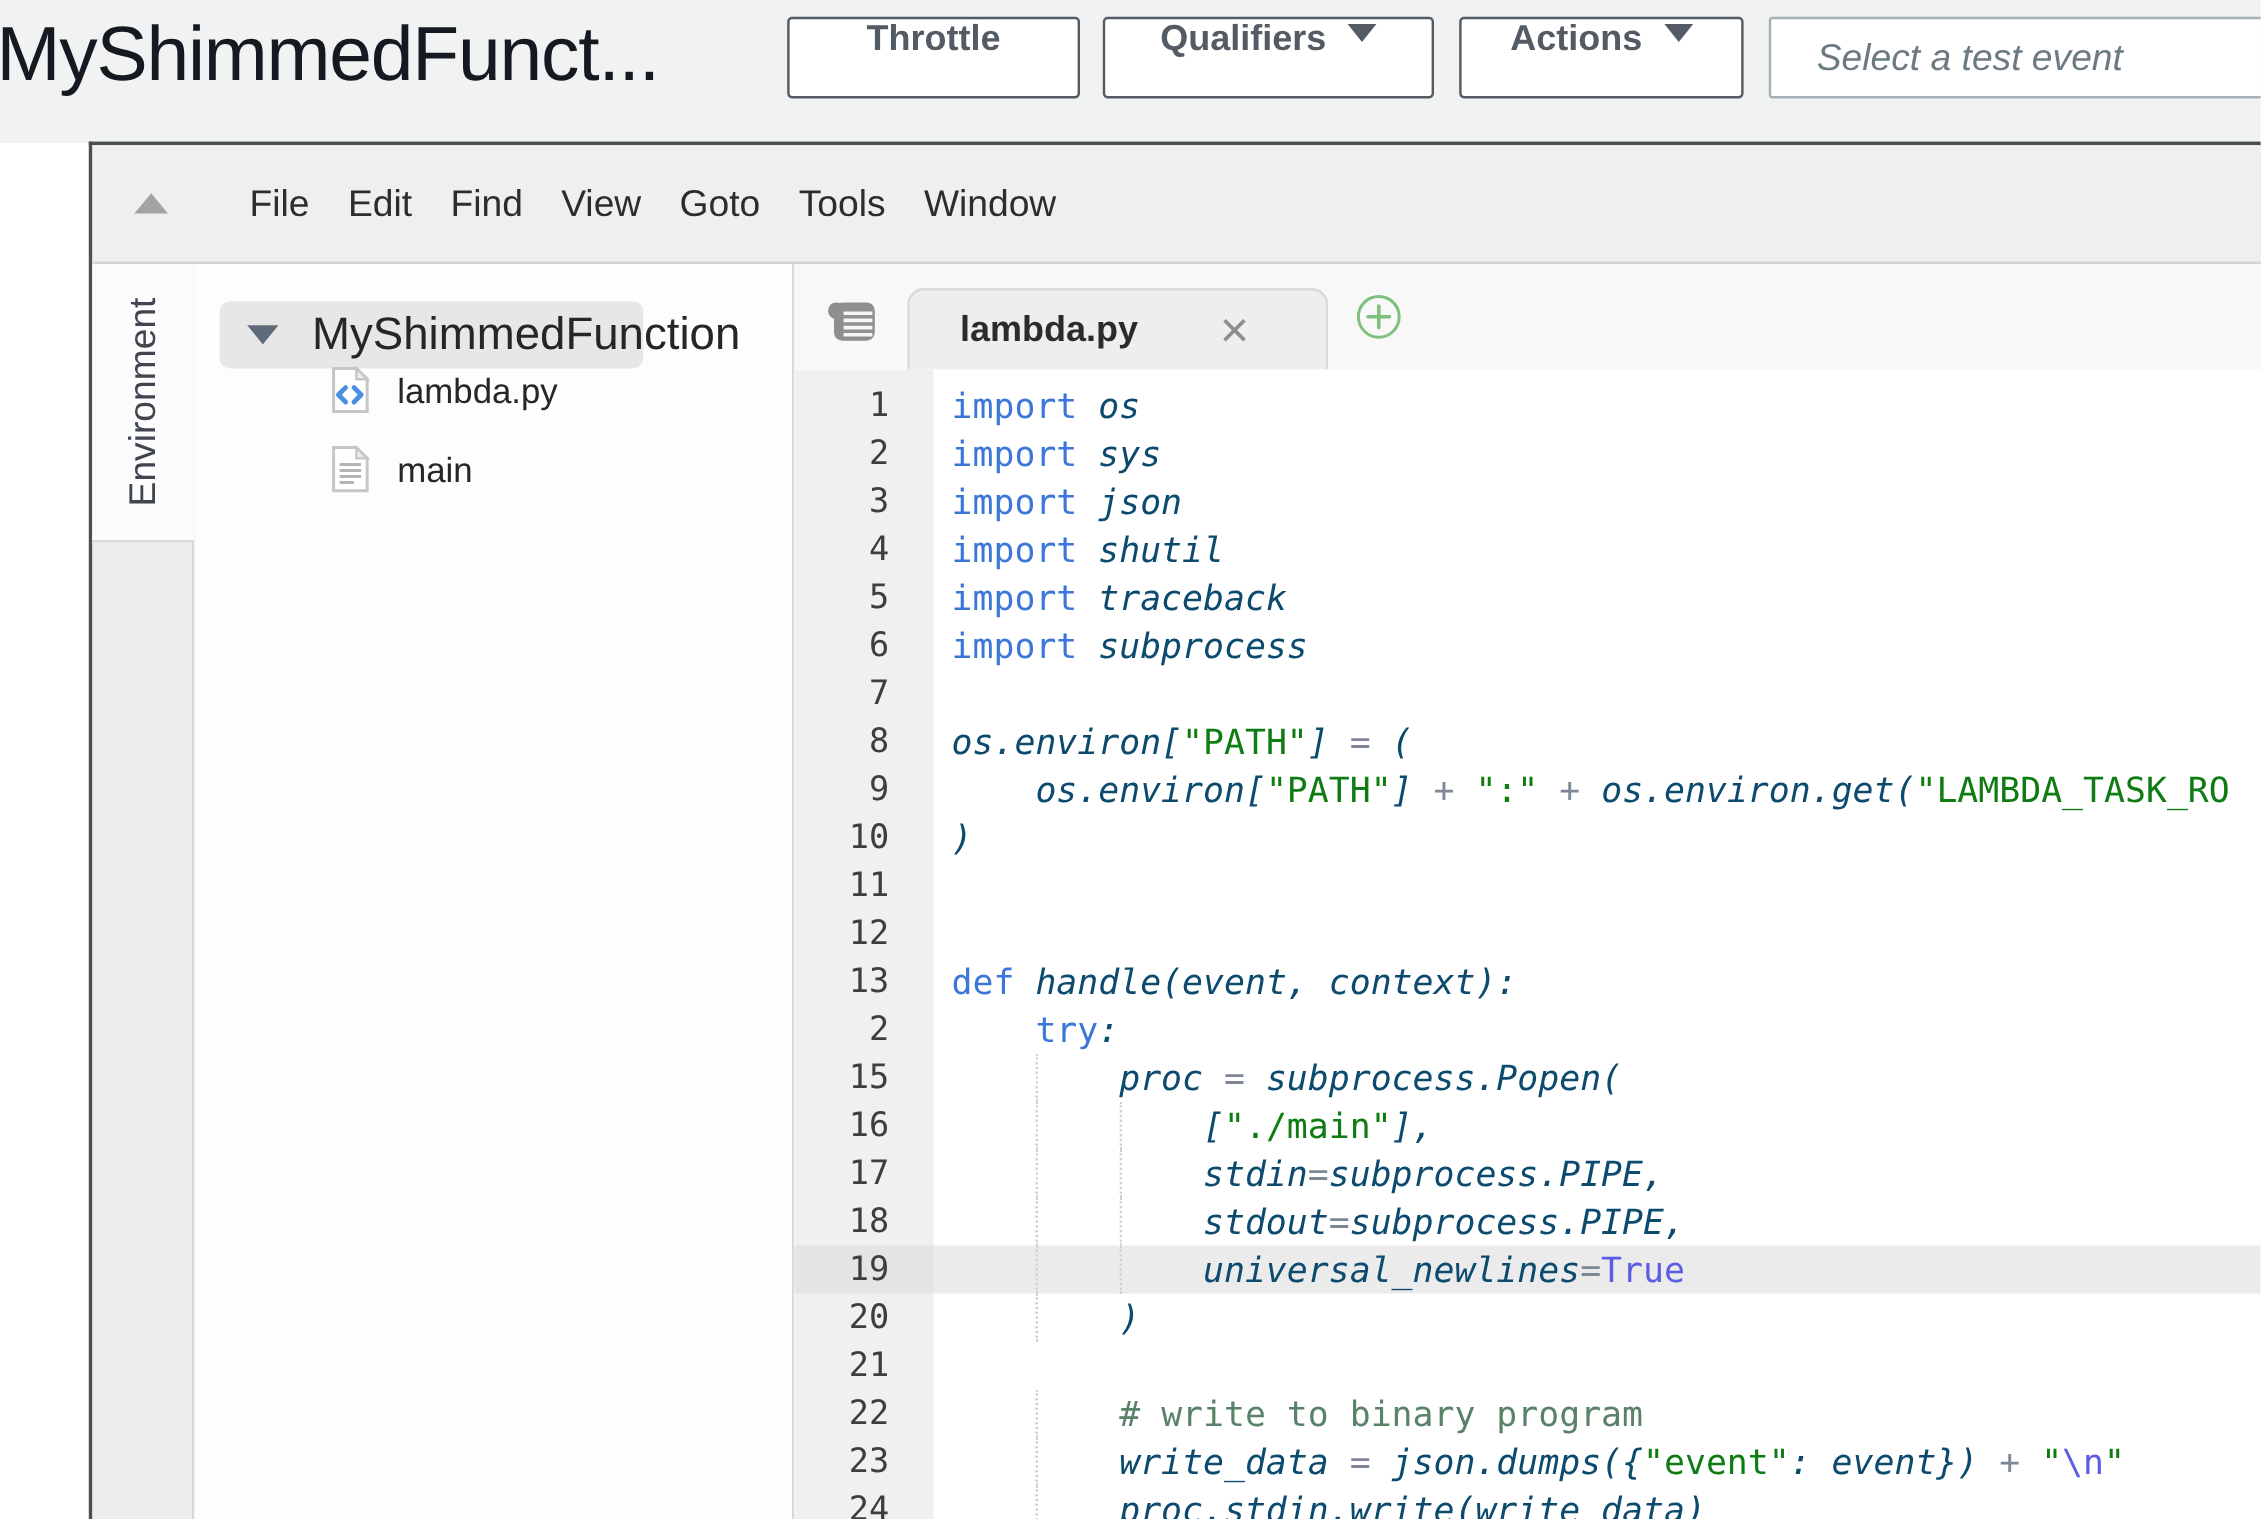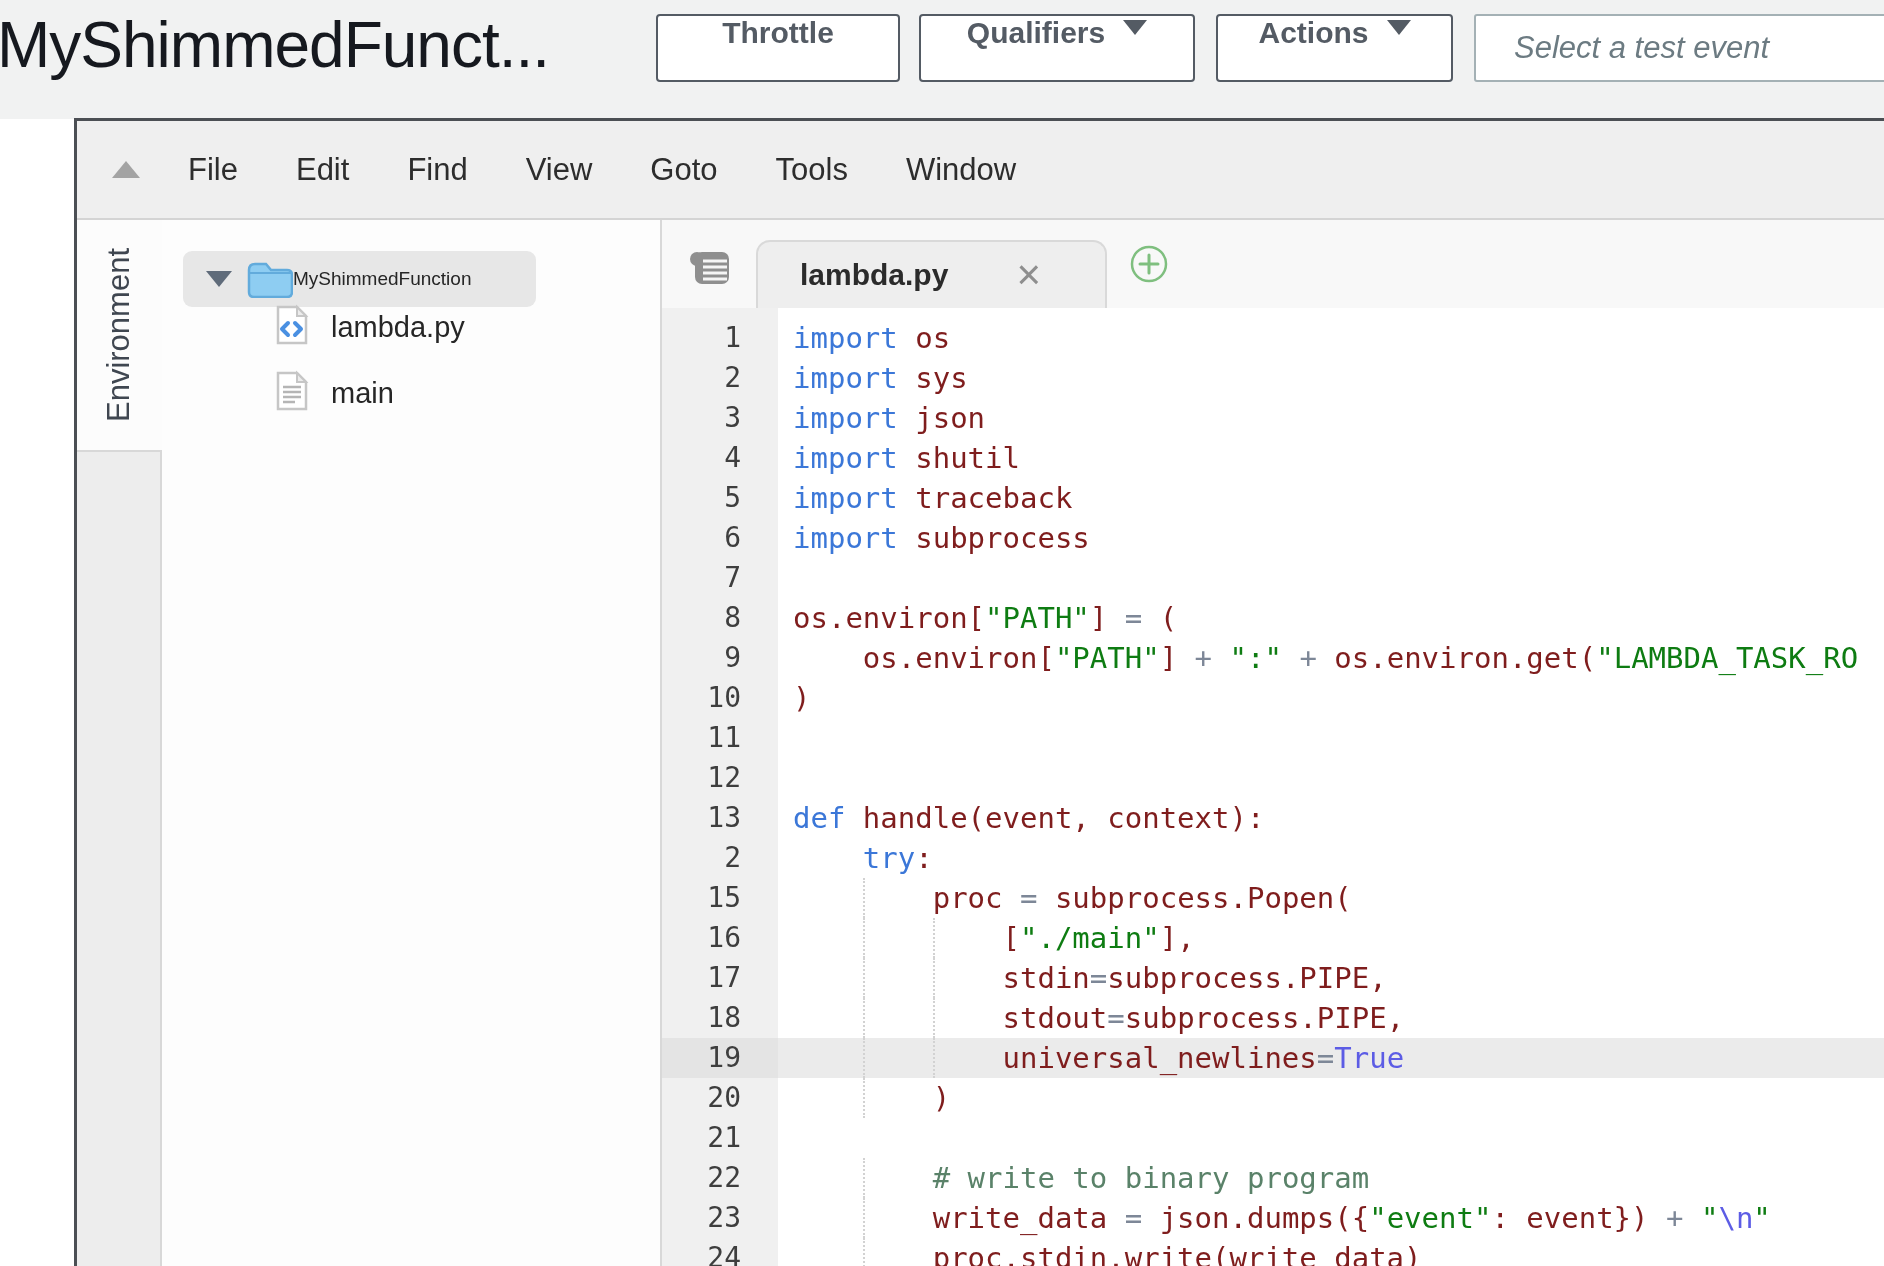--- a/index.html
+++ b/index.html
@@ -32,39 +32,39 @@
   }
   
   .window {
     position:absolute; left:74px; top:118px; width:1830px; height:1160px;
     border-top:3px solid #4b4f54; border-left:3px solid #4b4f54; background:#efefef;
   }
   .menubar { position:relative; height:99px; background:#efefef; border-bottom:2px solid #d4d4d4;
     display:flex; align-items:center; }
   .collapse-tri { width:0; height:0; border-left:14px solid transparent; border-right:14px solid transparent;
     border-bottom:17px solid #a3a3a3; margin-left:35px; cursor:pointer; }
-  .menu-items { display:flex; gap:58px; margin-left:48px; }
+  .menu-items { display:flex; gap:32px; margin-left:68px; }
   .menu-item { font-size:31px; color:#2d2d2d; cursor:pointer; }
   .content { display:flex; height:calc(100% - 101px); }
   
   .rail { position:relative; width:85px; background:#ededed; border-right:2px solid #d8d8d8; flex:none; }
   .rail-tab {
     position:absolute; left:0; top:0; width:85px; height:232px; background:#fcfcfc;
     border-bottom:2px solid #d8d8d8; display:flex; align-items:center; justify-content:center;
   }
   .rail-tab span { transform:rotate(-90deg); white-space:nowrap; font-size:31px; color:#3f4650; }
   
   .tree { position:relative; width:500px; background:#fdfdfd; border-right:2px solid #d8d8d8; flex:none; }
   .tree-sel {
     position:absolute; left:21px; top:31px; width:353px; height:56px;
     background:#e7e7e7; border-radius:9px; display:flex; align-items:center; cursor:pointer;
   }
   .tree-caret { width:0; height:0; border-left:13px solid transparent; border-right:13px solid transparent;
     border-top:16px solid #5f6b7a; margin-left:23px; cursor:pointer; }
-  .folder-label { font-size:19px; color:#262626; white-space:nowrap; }
+  .folder-label { font-size:38px; color:#262626; margin-left:14px; white-space:nowrap; }
   .tree-file { position:absolute; left:0; height:54px; width:100%; display:flex; align-items:center; cursor:pointer; }
   .tree-file .ficon { position:absolute; left:112px; }
   .tree-file .flabel { position:absolute; left:169px; font-size:29px; color:#262626; }
   .file-lambda { top:80px; }
   .file-main { top:146px; }
   
   .editor { position:relative; flex:1; background:#fff; overflow:hidden; }
   .tabbar { position:absolute; left:0; top:0; right:0; height:88px; background:#f8f8f8; }
   .tablist-icon { position:absolute; left:27px; top:30px; cursor:pointer; }
   .tab {
@@ -86,21 +86,21 @@
   .crow.active { background:#ebebeb; }
   .crow.active .gut { background:#e4e4e4; }
   .gut { position:relative; width:116px; flex:none; text-align:right; padding-right:37px; color:#3e3e3e; font-size:28px; cursor:pointer; }
   .ctext { position:relative; flex:1; white-space:pre; padding-left:15px; color:#141414; }
   .guide { position:absolute; top:0; bottom:0; border-left:2px dotted #d2d2d2; }
   .tk-k { color:#3b77d8; } 
   .tk-s { color:#0e7c12; } 
   .tk-c { color:#5a8269; } 
   .tk-v { color:#5c5ce5; } 
   .tk-o { color:#7d8797; } 
-  .tk-d { color:#7f1d1d; }
+  .tk-d { color:#0c4a6e;font-style:italic; }
 </style>
 </head>
 <body>
 
 <div class="screen">
 
   <div class="header">
     <div class="fn-title">MyShimmedFunct...</div>
     <div class="hbtn btn-throttle">
       <span>Throttle</span>

